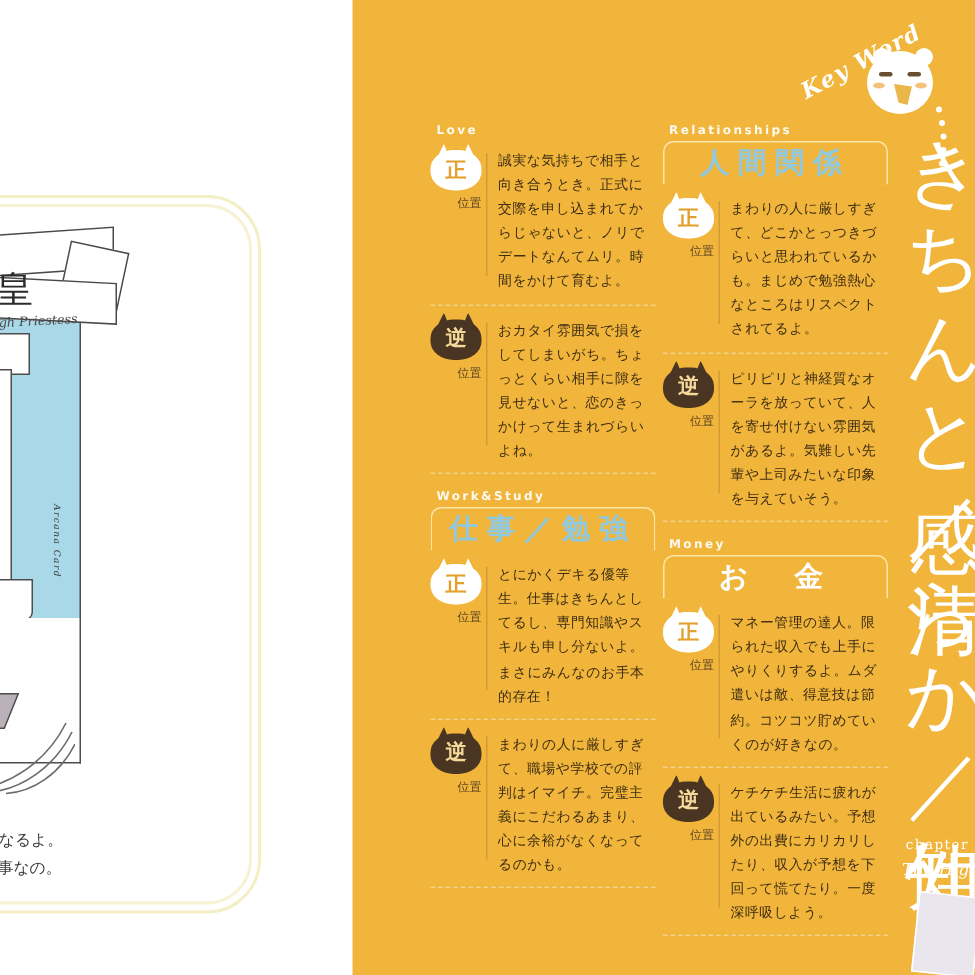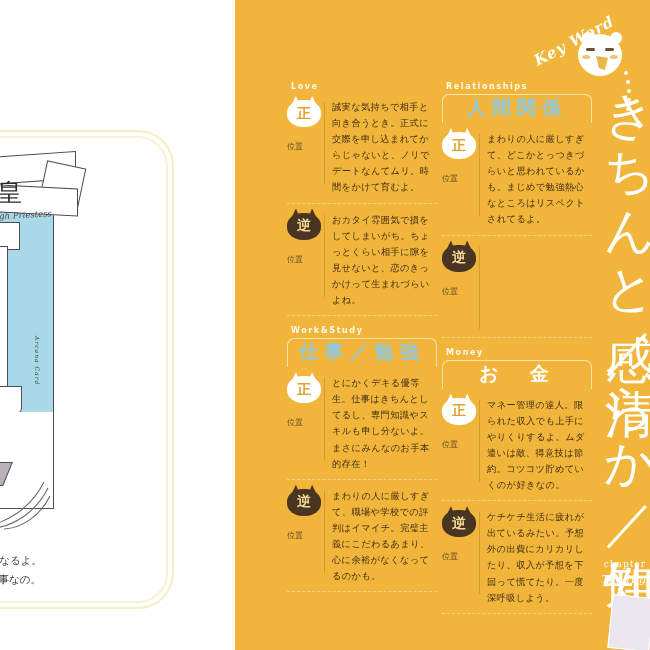--- a/index.html
+++ b/index.html
@@ -160,21 +160,21 @@
     font-family:"DejaVu Sans","Liberation Sans",sans-serif;
   }
   .badge .ear{position:absolute;top:-4px;width:9px;height:10px;}
   .badge.up{background:#ffffff;color:#e3a02e;}
   .badge.up .ear{background:#ffffff;}
   .badge.down{background:#4a3522;color:#f5d99a;}
   .badge.down .ear{background:#4a3522;}
   .ear.l{left:4px;clip-path:polygon(0 100%,55% 0,100% 100%);}
   .ear.r{right:4px;clip-path:polygon(0 100%,45% 0,100% 100%);}
   .badge-sub{
-    margin-top:15px;width:34px;text-align:left;font-size:8px;line-height:1.15;
+    margin-top:4px;width:34px;text-align:right;font-size:8px;line-height:1.15;
     color:#5d4424;font-family:"DejaVu Sans","Liberation Sans",sans-serif;
   }
   .rule{
     position:absolute;left:37px;top:2px;width:1.4px;height:82px;
     background:#d29c35;
   }
   .entry-text{
     flex:1;padding-left:9px;font-size:9.2px;line-height:1.75;
     color:#3f2d14;letter-spacing:.4px;
     font-family:Liberation Mono, monospace;
@@ -326,20 +326,21 @@
               </div>
               <div class="entry-text">まわりの人に厳しすぎて、どこかとっつきづらいと思われているかも。まじめで勉強熱心なところはリスペクトされてるよ。</div>
             </div>
             <div class="dash"></div>
             <div class="entry">
               <div class="badge-col">
                 <div class="badge down">逆<span class="ear l"></span><span class="ear r"></span></div>
                 <div class="badge-sub">位置</div>
                 <div class="rule"></div>
               </div>
+              <div class="entry-text">ピリピリと神経質なオーラを放っていて、人を寄せ付けない雰囲気があるよ。気難しい先輩や上司みたいな印象を与えていそう。</div>
             </div>
             <div class="dash"></div>
           </div>
           <div class="sec">
             <div class="sec-en">Money</div>
             <div class="sec-box">
               <div class="sec-jp white">お　金</div>
             </div>
             <div class="entry">
               <div class="badge-col">

